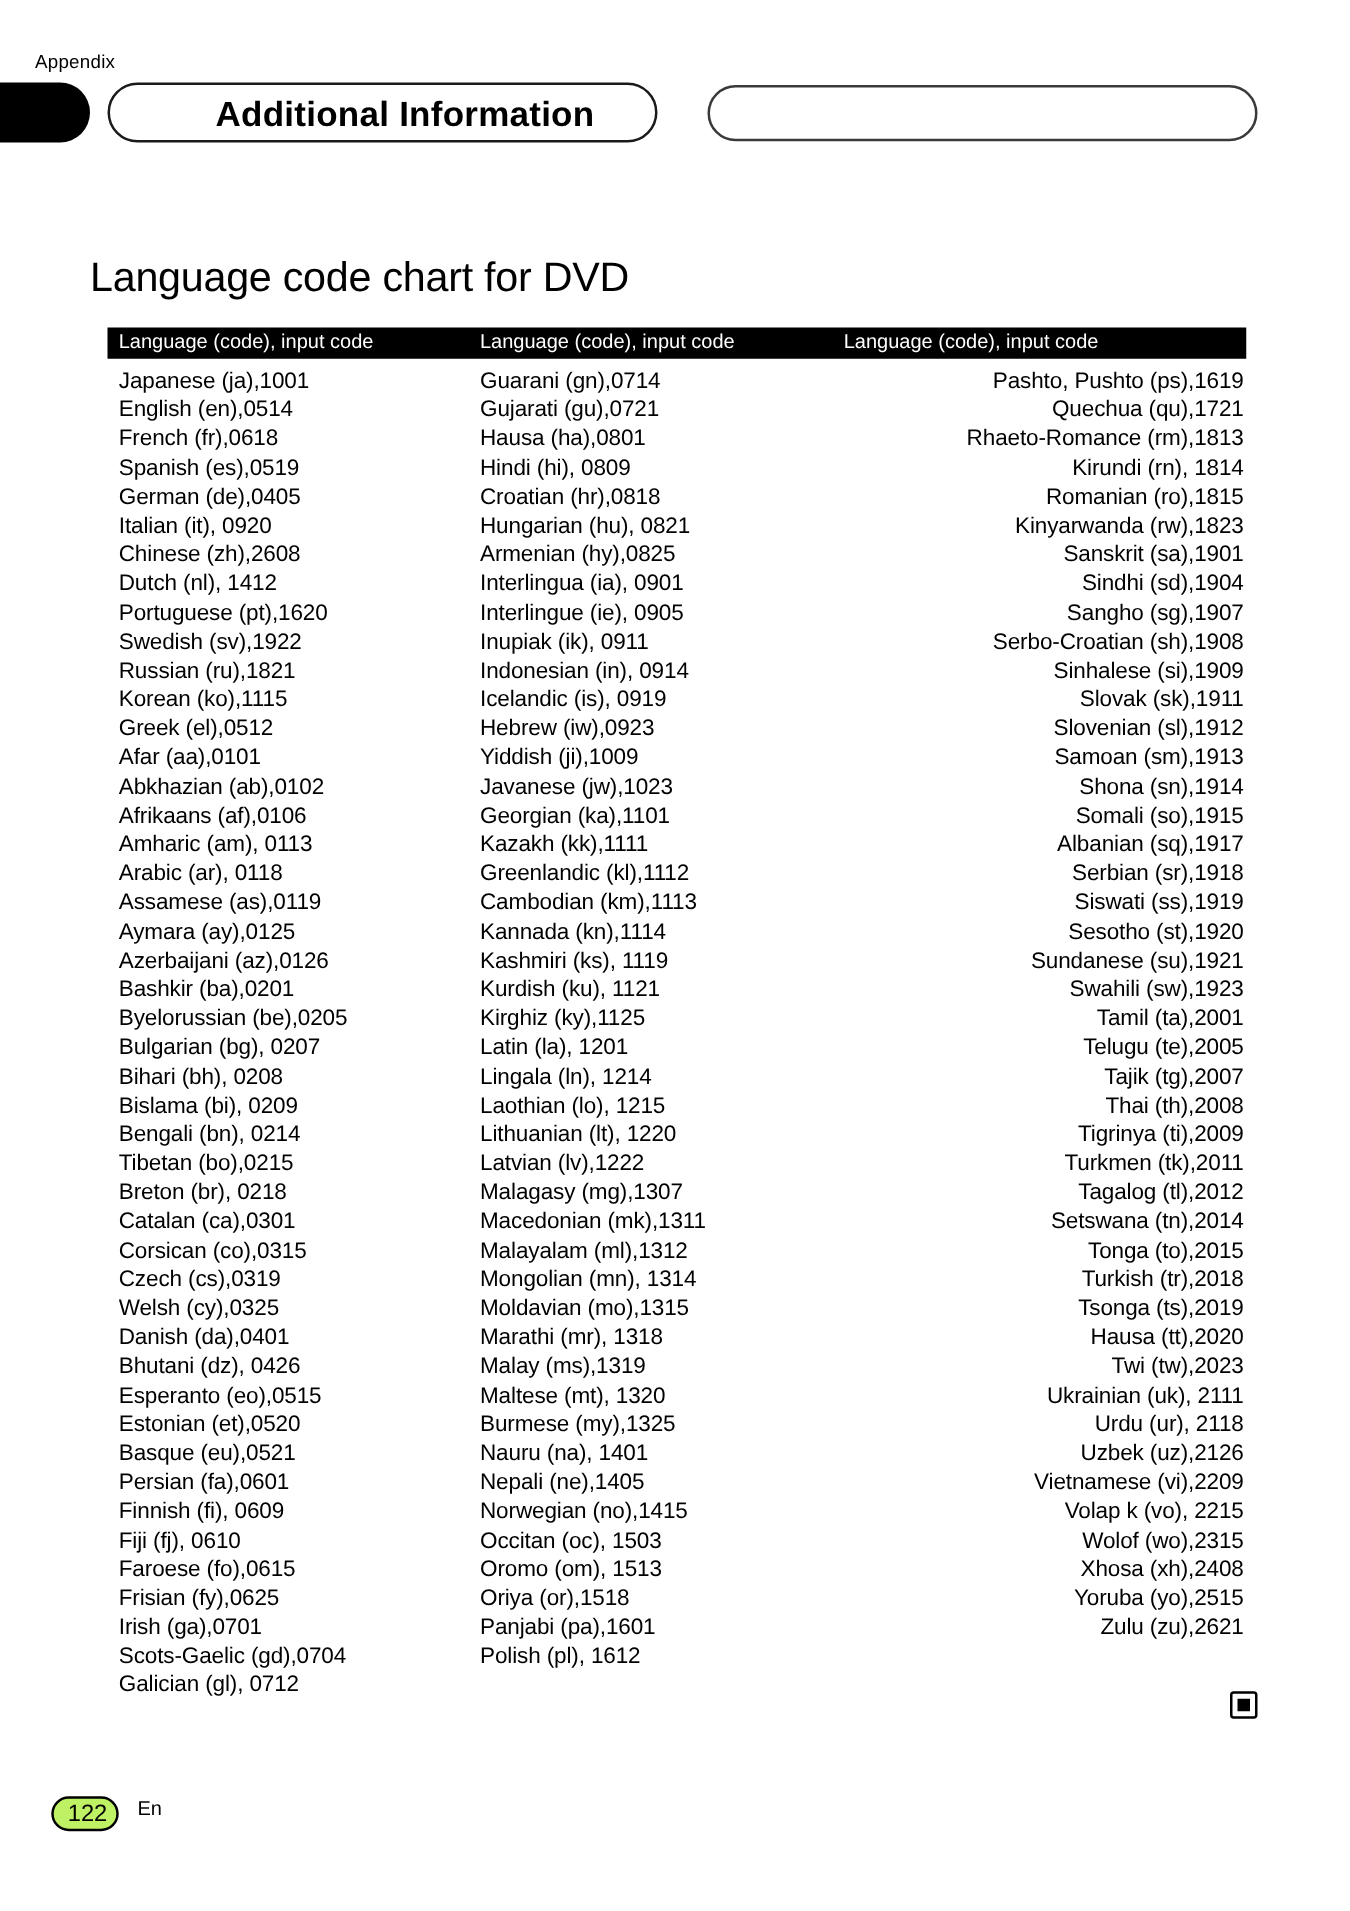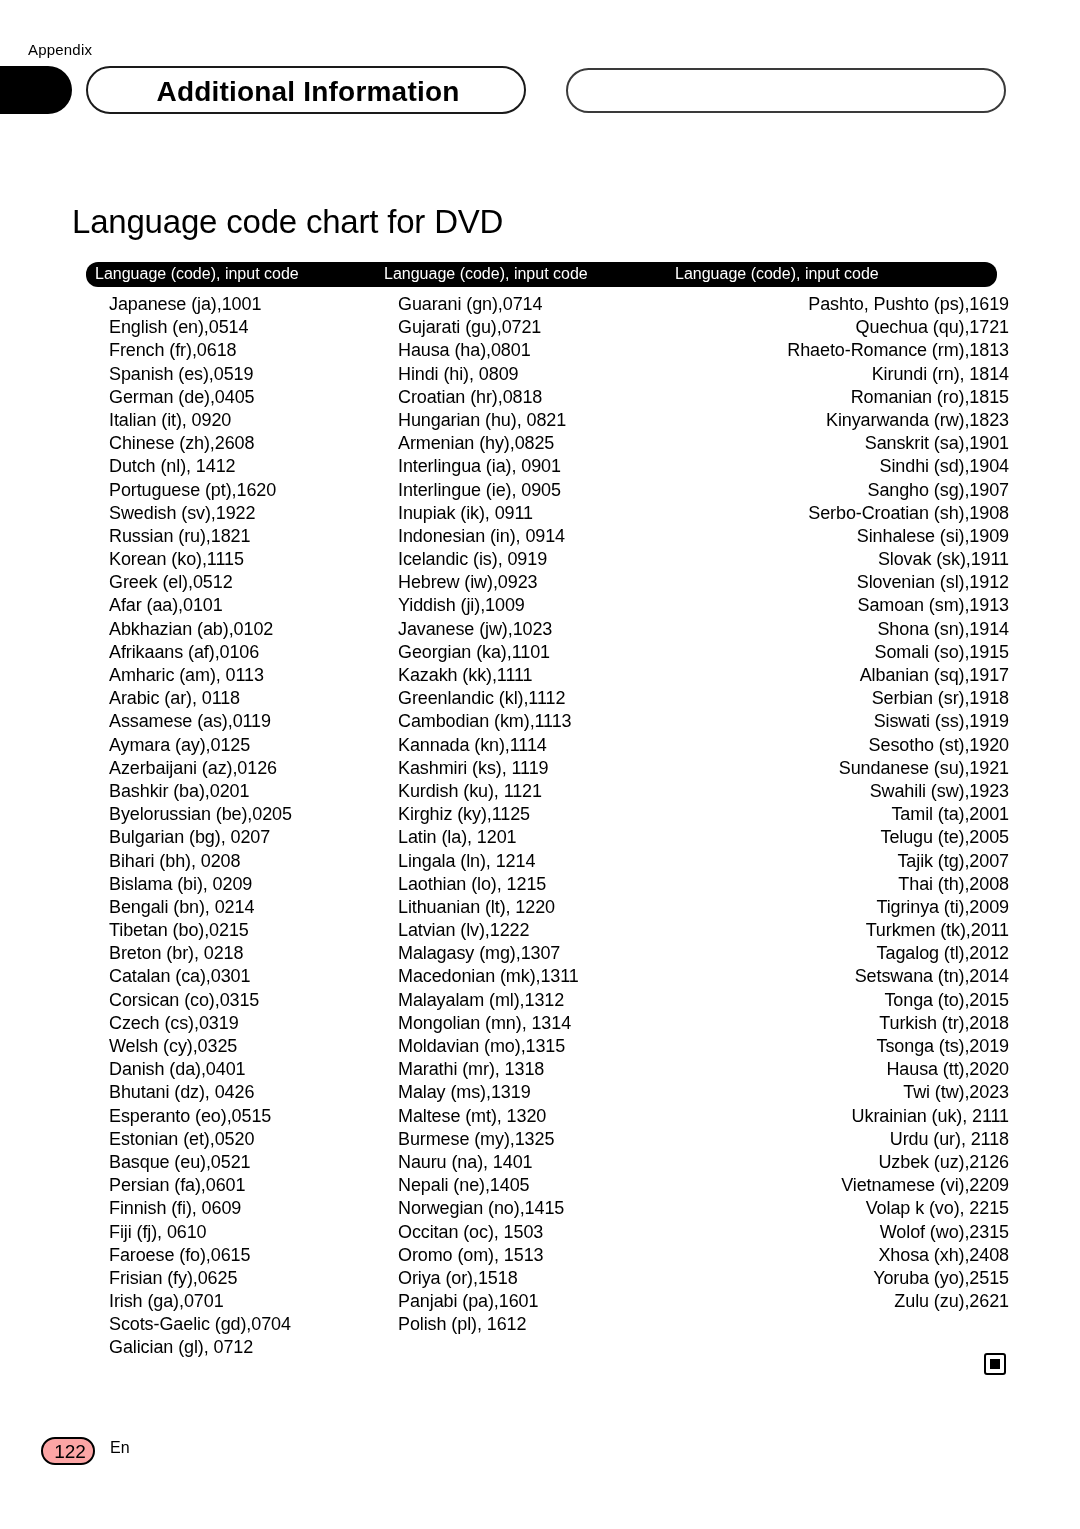--- a/index.html
+++ b/index.html
@@ -58,20 +58,21 @@
     left: 0;
     top: 0;
     width: 440px;
     height: 48px;
     line-height: 47px;
     text-align: center;
     font-size: 28px;
     font-weight: bold;
     letter-spacing: 0.2px;
     white-space: nowrap;
+    padding-left: 16px;
   }
   #header-empty-pill {
     position: absolute;
     left: 566px;
     top: 2px;
     width: 440px;
     height: 45px;
     border: 2px solid #3a3a3a;
     border-radius: 24px;
     background: #ffffff;
@@ -94,21 +95,20 @@
     position: absolute;
     left: 86px;
     top: 262px;
     width: 911px;
   }
   #table-header-bar {
     width: 911px;
     height: 25px;
     background: #000000;
     position: relative;
-    border-radius: 12px;
   }
   .col-head {
     position: absolute;
     top: 0;
     height: 25px;
     line-height: 24px;
     color: #ffffff;
     font-size: 16px;
     white-space: nowrap;
   }
@@ -117,21 +117,20 @@
   .col-head.c2 { left: 589px; }
 
   #table-body {
     position: relative;
     margin-top: 6px;
     height: 1060px;
   }
   .lang-col {
     position: absolute;
     top: 0;
-    margin-left: 14px;
   }
   .lang-col.c0 { left: 9px;   width: 290px; }
   .lang-col.c1 { left: 298px; width: 290px; }
   .lang-col.c2 { left: 589px; width: 320px; text-align: right; }
 
   .lang-item {
     font-size: 18px;
     line-height: 23.18px;
     white-space: nowrap;
     letter-spacing: -0.1px;
@@ -161,21 +160,21 @@
   
   #page-number-pill {
     position: absolute;
     left: 41px;
     top: 1437px;
     width: 54px;
     height: 28px;
     border: 2px solid #000000;
     border-radius: 15px;
     box-sizing: border-box;
-    background: #fca5a5;
+    background: #bef264;
   }
   #page-number-text {
     position: absolute;
     left: 0; top: 0;
     width: 54px; height: 28px;
     line-height: 26px;
     text-align: center;
     font-size: 19px;
     font-weight: normal;
   }

